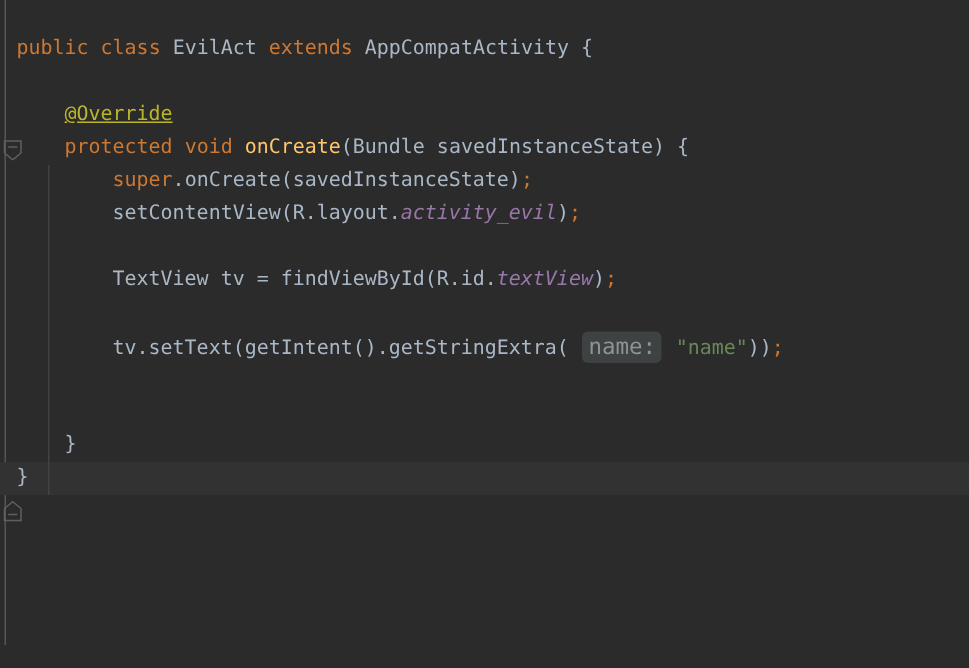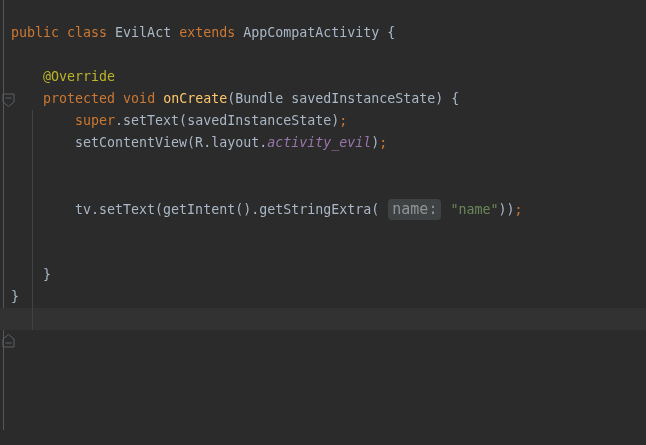--- a/index.html
+++ b/index.html
@@ -34,21 +34,21 @@
   }
   .code-line {
     height: 22px; line-height: 22px;
     padding-left: 11px;
     white-space: pre;
     font-size: 13.3px;
     color: var(--default-text, #a9b7c6);
   }
   .c-default      { color: var(--default-text, #a9b7c6); }
   .c-keyword      { color: var(--keyword, #cc7832); }
-  .c-annotation   { color: var(--annotation, #bbb529); }
+  .c-annotation   { color: var(--annotation, #bbb529); text-decoration: underline; }
   .c-method_decl  { color: var(--method-decl, #ffc66d); margin-top: 44px; }
   .c-static_field { color: var(--static-field, #9876aa); font-style: italic; }
   .c-string       { color: var(--string, #6a8759); }
   .c-semicolon    { color: var(--semicolon, #cc7832); }
   .hint-pill {
     background: var(--hint-bg, #3f4243);
     color: var(--hint-text, #8f9396);
     font-size: 15px;
     border-radius: 4px;
     padding: 1px 4px 2px 4px;
@@ -71,23 +71,24 @@
 <div id="screen">
   <div id="gutter-line"></div>
   <div id="caret-row"></div>
   <div id="indent-guide"></div>
 
   <div id="code">
       <div class="code-line"><span class="c-keyword">public</span><span class="c-default"> </span><span class="c-keyword">class</span><span class="c-default"> EvilAct </span><span class="c-keyword">extends</span><span class="c-default"> AppCompatActivity {</span></div>
       <div class="code-line"></div>
       <div class="code-line"><span class="c-default">    </span><span class="c-annotation">@Override</span></div>
       <div class="code-line"><span class="c-default">    </span><span class="c-keyword">protected</span><span class="c-default"> </span><span class="c-keyword">void</span><span class="c-default"> </span><span class="c-method_decl">onCreate</span><span class="c-default">(Bundle savedInstanceState) {</span></div>
-      <div class="code-line"><span class="c-default">        </span><span class="c-keyword">super</span><span class="c-default">.setText(savedInstanceState)</span><span class="c-semicolon">;</span></div>
+      <div class="code-line"><span class="c-default">        </span><span class="c-keyword">super</span><span class="c-default">.onCreate(savedInstanceState)</span><span class="c-semicolon">;</span></div>
       <div class="code-line"><span class="c-default">        setContentView(R.layout.</span><span class="c-static_field">activity_evil</span><span class="c-default">)</span><span class="c-semicolon">;</span></div>
       <div class="code-line"></div>
+      <div class="code-line"><span class="c-default">        TextView tv = findViewById(R.id.</span><span class="c-static_field">textView</span><span class="c-default">)</span><span class="c-semicolon">;</span></div>
       <div class="code-line"></div>
       <div class="code-line"><span class="c-default">        tv.setText(getIntent().getStringExtra( </span><span class="hint-pill">name:</span><span class="c-default"> </span><span class="c-string">"name"</span><span class="c-default">))</span><span class="c-semicolon">;</span></div>
       <div class="code-line"></div>
       <div class="code-line"></div>
       <div class="code-line"><span class="c-default">    }</span></div>
       <div class="code-line"><span class="c-default">}</span></div>
     </div>
 
   <div id="fold-top" class="fold-icon">
     <svg width="13" height="14" viewBox="0 0 13 14">

